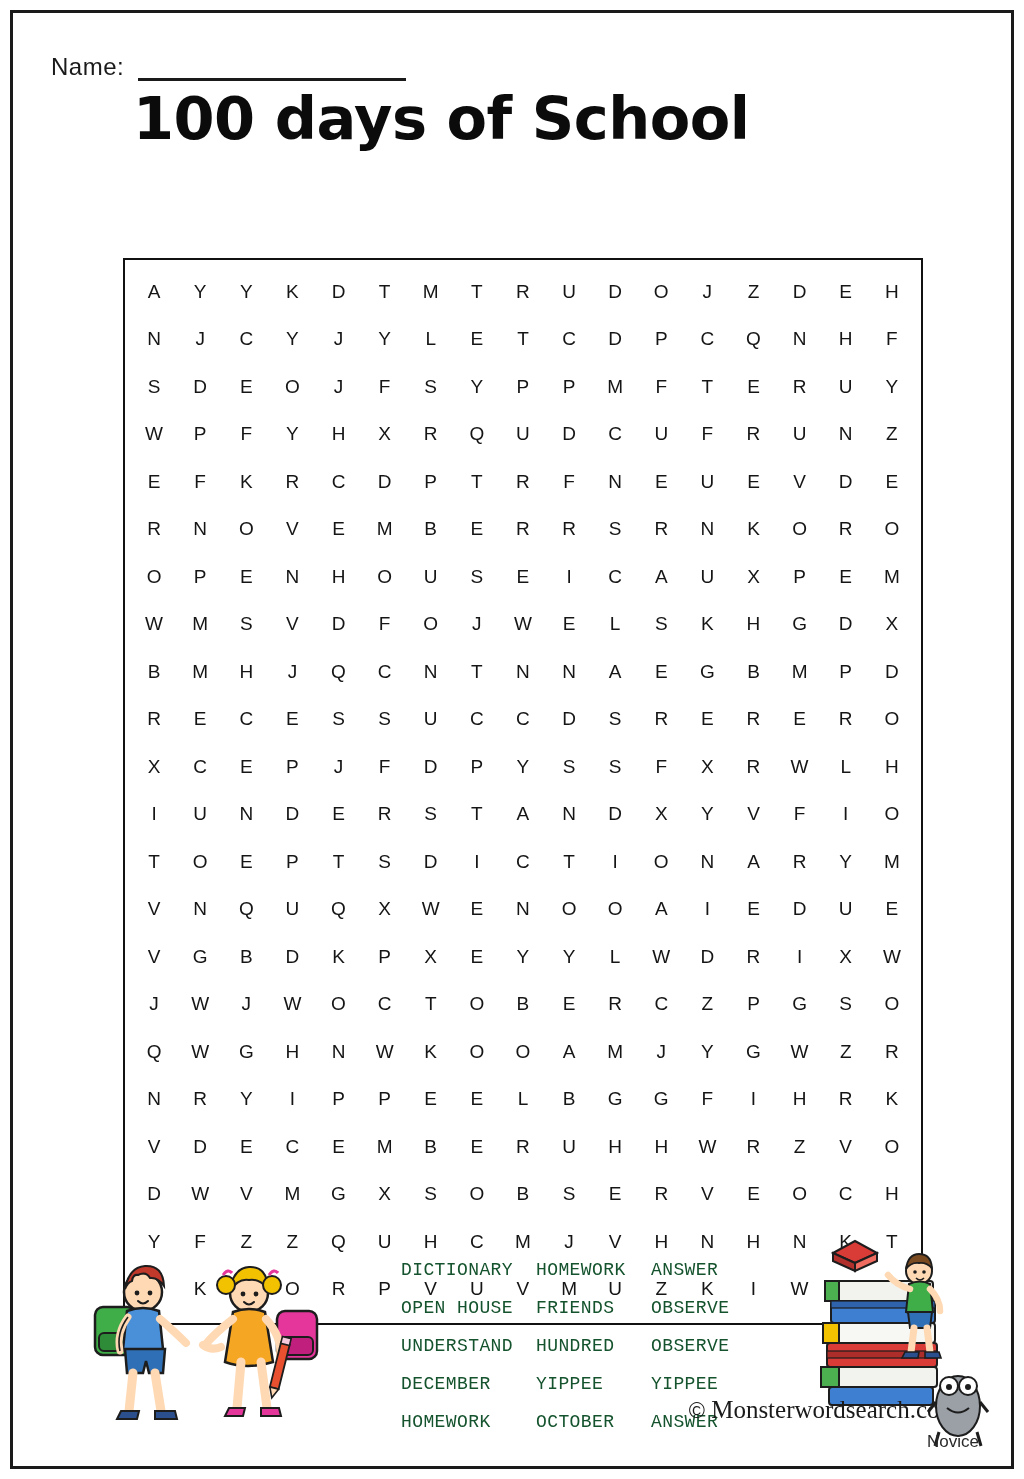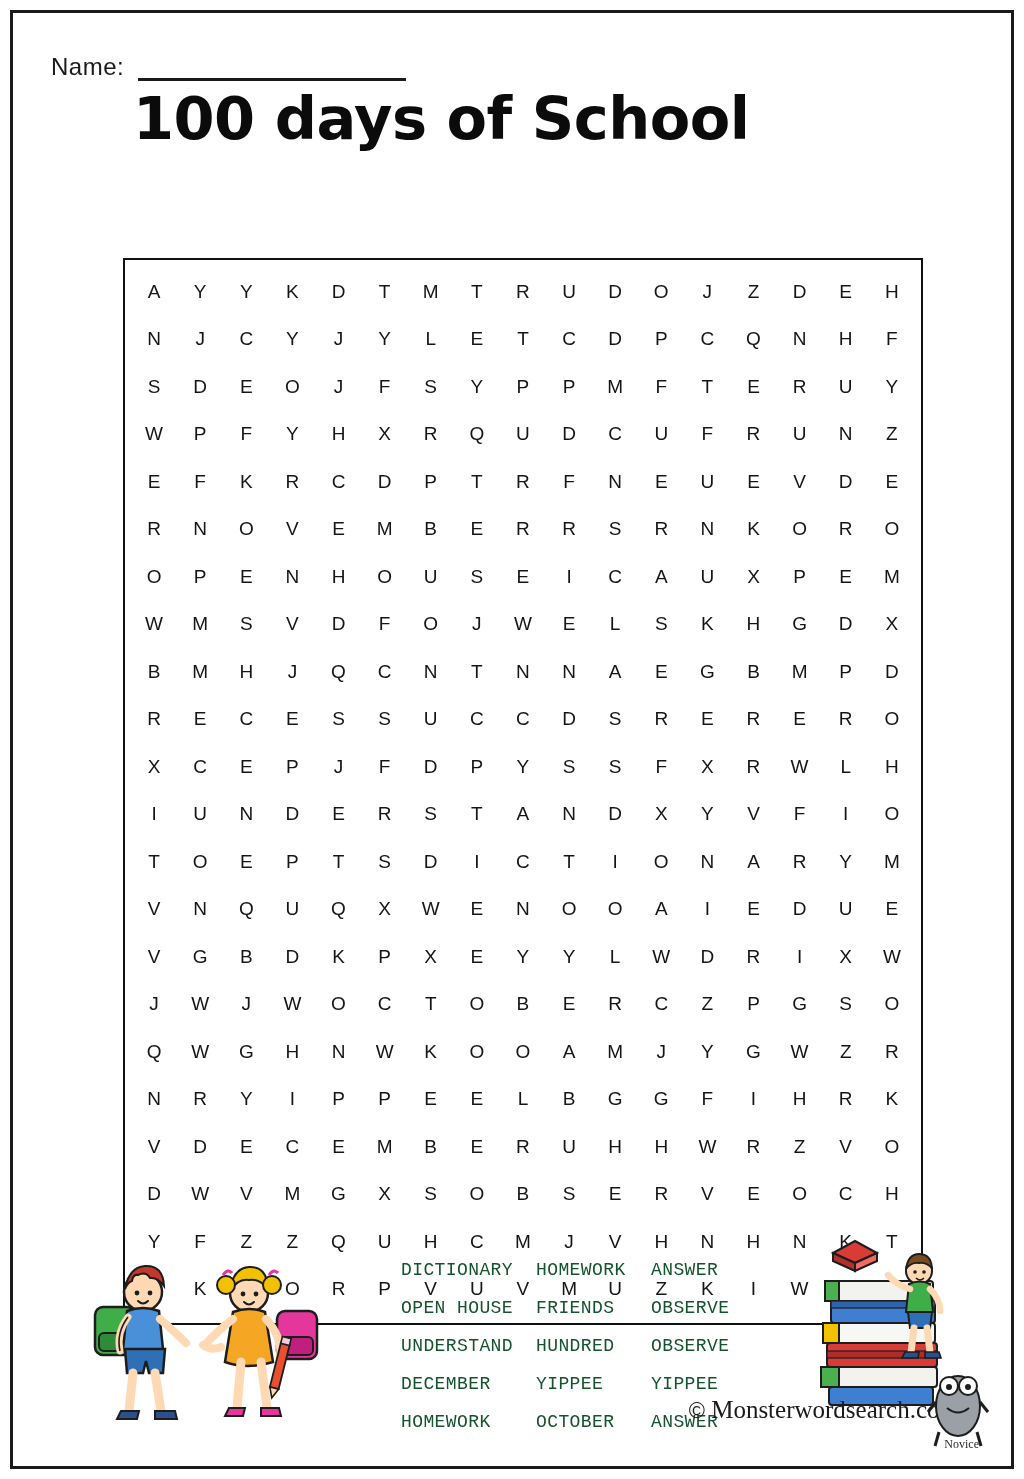--- a/index.html
+++ b/index.html
@@ -107,22 +107,22 @@
     right: 52px; bottom: 42px;
     font-family: "Liberation Serif", serif;
     font-size: 25px;
     color: #1a1a1a;
     white-space: nowrap;
   }
   .copyright .sym { font-family: "Liberation Sans", sans-serif; font-size: 22px; }
   .level {
     position: absolute;
     right: 32px; bottom: 14px;
-    font-family: Liberation Serif, serif;
-    font-size: 12px;
+    font-family: Liberation Sans, sans-serif;
+    font-size: 17px;
     color: #2a2a2a;
   }
 
   
   .kids {
     position: absolute;
     left: 68px; top: 1232px;
     width: 250px; height: 205px;
   }
   

